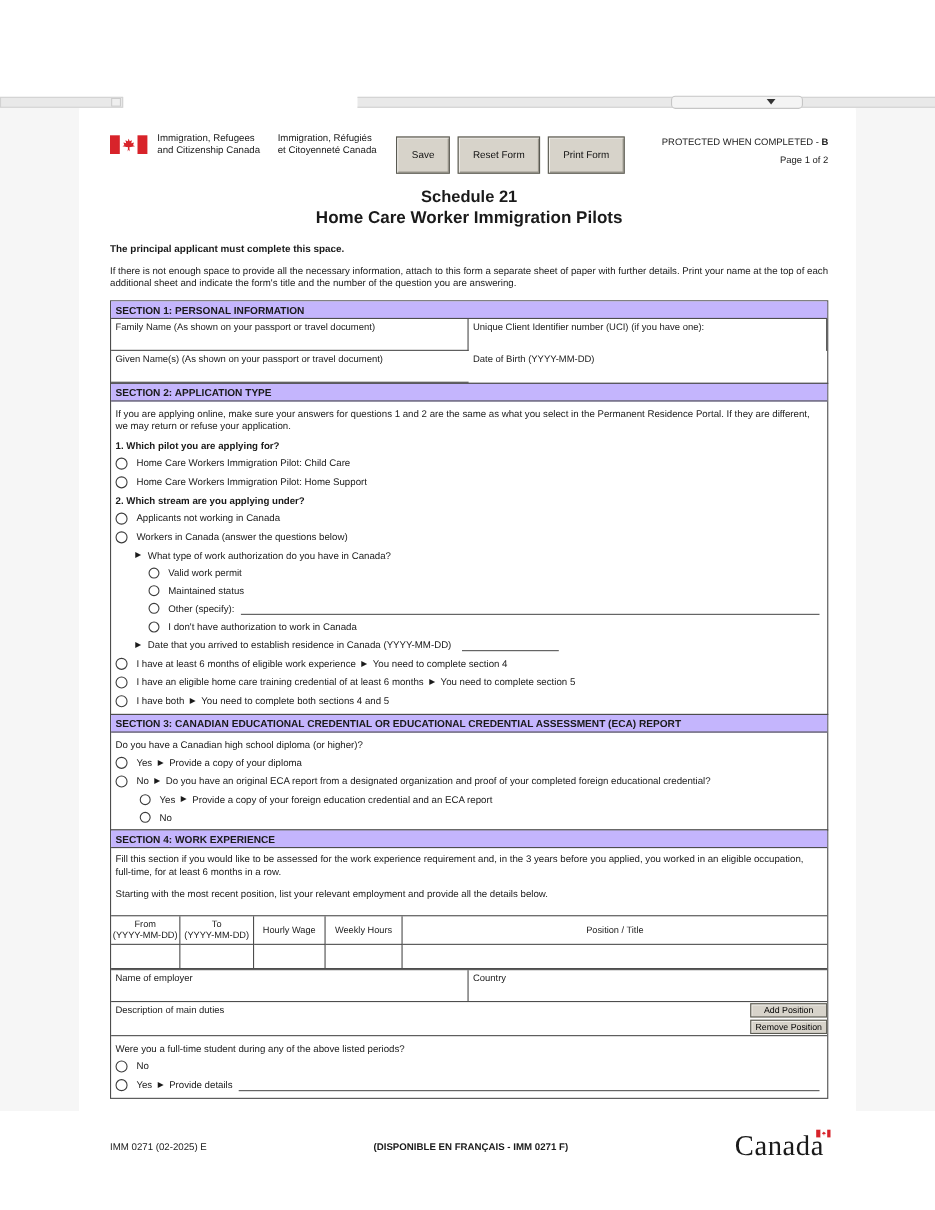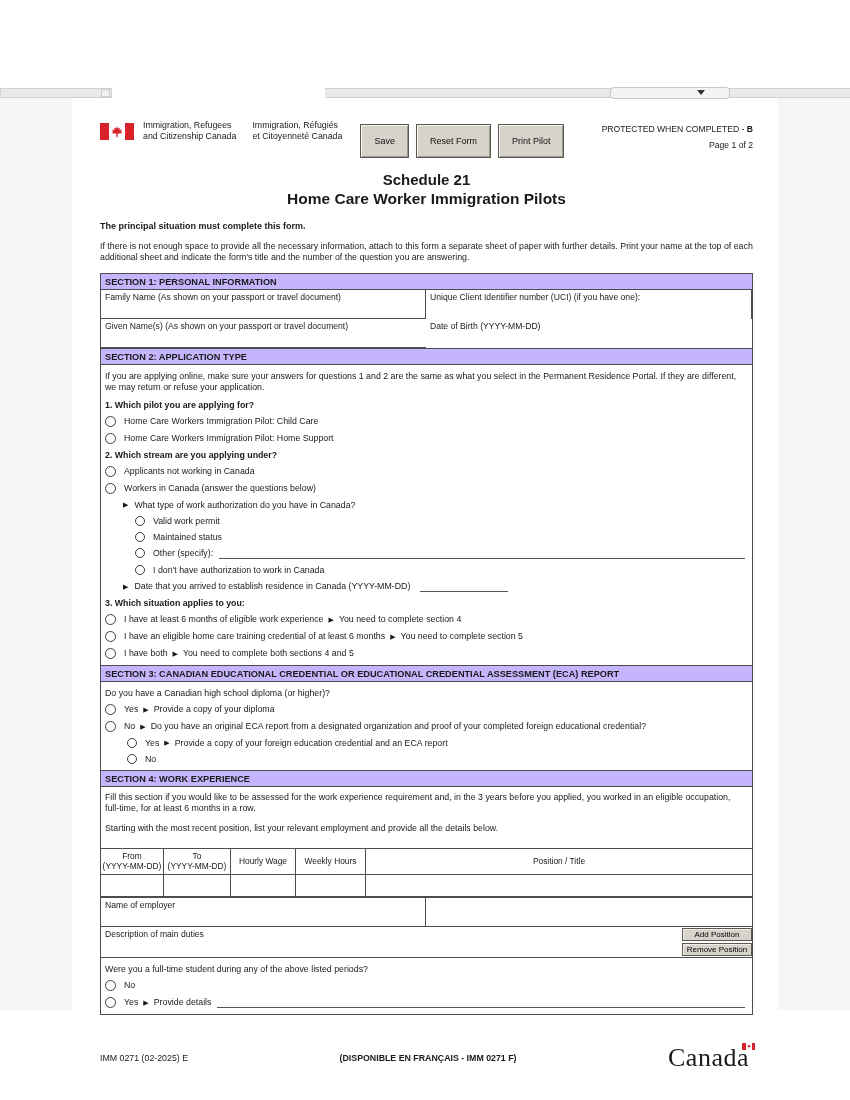--- a/index.html
+++ b/index.html
@@ -123,34 +123,34 @@
           </div>
           <div class="band"></div>
         </div>
         <div class="dept en" style="white-space:pre-line;">Immigration, Refugees
 and Citizenship Canada</div>
         <div class="dept fr" style="white-space:pre-line;">Immigration, Réfugiés
 et Citoyenneté Canada</div>
         <div class="toolbar">
           <button class="btn">Save</button>
           <button class="btn">Reset Form</button>
-          <button class="btn">Print Pilot</button>
+          <button class="btn">Print Form</button>
         </div>
         <div class="prot">
           <div><span>PROTECTED WHEN COMPLETED - </span><span class="lvl">B</span></div>
           <div class="pg">Page 1 of 2</div>
         </div>
       </div>
 
       <div class="title">
         <div class="t1">Schedule 21</div>
         <div class="t2">Home Care Worker Immigration Pilots</div>
       </div>
 
-      <div class="must">The principal situation must complete this form.</div>
+      <div class="must">The principal applicant must complete this space.</div>
       <div class="para">If there is not enough space to provide all the necessary information, attach to this form a separate sheet of paper with further details. Print your name at the top of each additional sheet and indicate the form's title and the number of the question you are answering.</div>
 
       <div class="section first">
         <div class="sec-hd">SECTION 1: PERSONAL INFORMATION</div>
         <div class="fgrid">
           <div class="fcell"><span>Family Name (As shown on your passport or travel document)</span></div>
           <div class="fcell last-row"><span>Unique Client Identifier number (UCI) (if you have one):</span></div>
           <div class="fcell last-col"><span>Given Name(s) (As shown on your passport or travel document)</span></div>
           <div class="fcell last-col last-row"><span>Date of Birth (YYYY-MM-DD)</span></div>
         </div>
@@ -202,21 +202,20 @@
             <span class="radio sm"></span>
             <span>I don't have authorization to work in Canada</span>
           </div>
 
           <div class="opt ind1">
             <span class="arr lead">▶</span>
             <span>Date that you arrived to establish residence in Canada (YYYY-MM-DD)</span>
             <span class="uline date"></span>
           </div>
 
-          <div class="q">3. Which situation applies to you:</div>
           <div class="opt">
             <span class="radio"></span>
             <span>I have at least 6 months of eligible work experience</span>
             <span class="arr">▶</span>
             <span>You need to complete section 4</span>
           </div>
           <div class="opt">
             <span class="radio"></span>
             <span>I have an eligible home care training credential of at least 6 months</span>
             <span class="arr">▶</span>
@@ -277,20 +276,21 @@
           <div class="wt-cell hd">Position / Title</div>
           <div class="wt-cell empty no-bb"></div>
           <div class="wt-cell empty no-bb"></div>
           <div class="wt-cell empty no-bb"></div>
           <div class="wt-cell empty no-bb"></div>
           <div class="wt-cell empty no-bb"></div>
         </div>
 
         <div class="emp-grid" style="border-top:1px solid #4d4d4d;">
           <div class="emp-cell l"><span>Name of employer</span></div>
+          <div class="emp-cell"><span>Country</span></div>
         </div>
 
         <div class="duties">
           <div class="dlabel"><span>Description of main duties</span></div>
           <div class="dbtns">
             <button class="sbtn">Add Position</button>
             <button class="sbtn">Remove Position</button>
           </div>
         </div>
 

